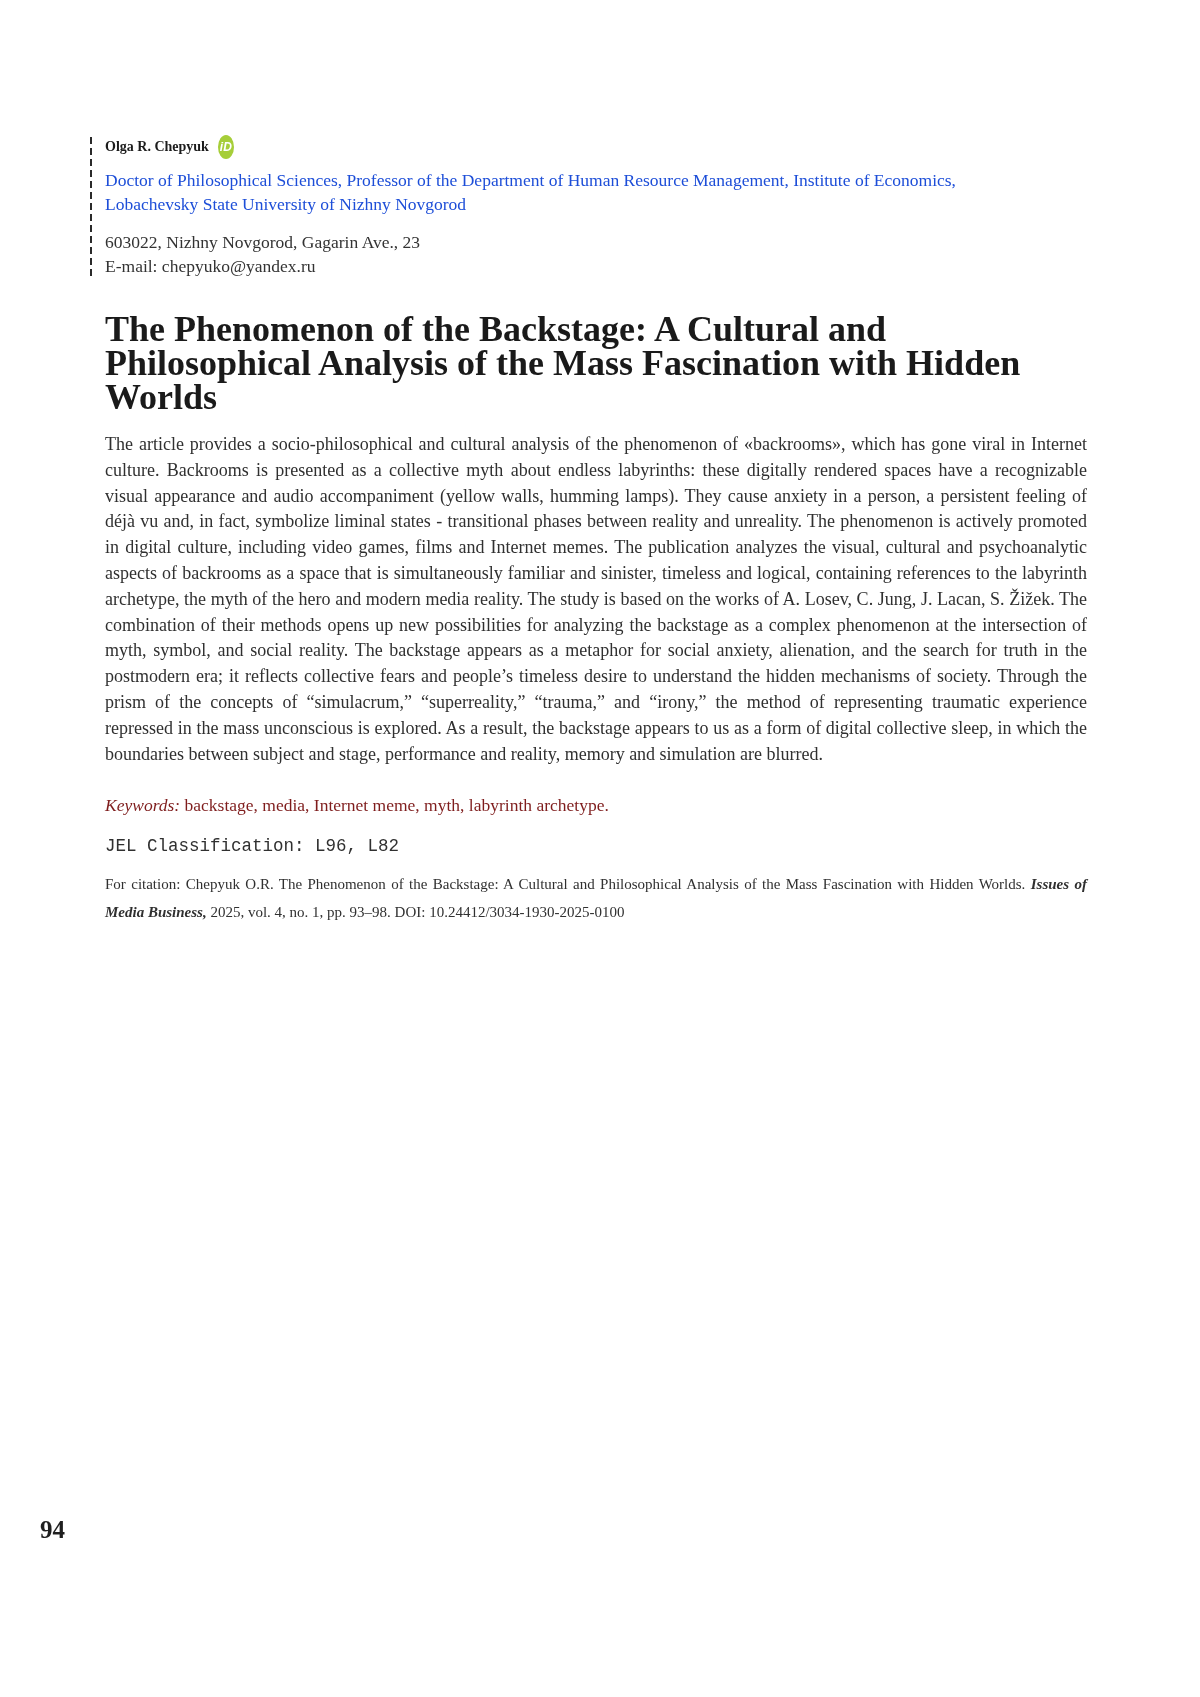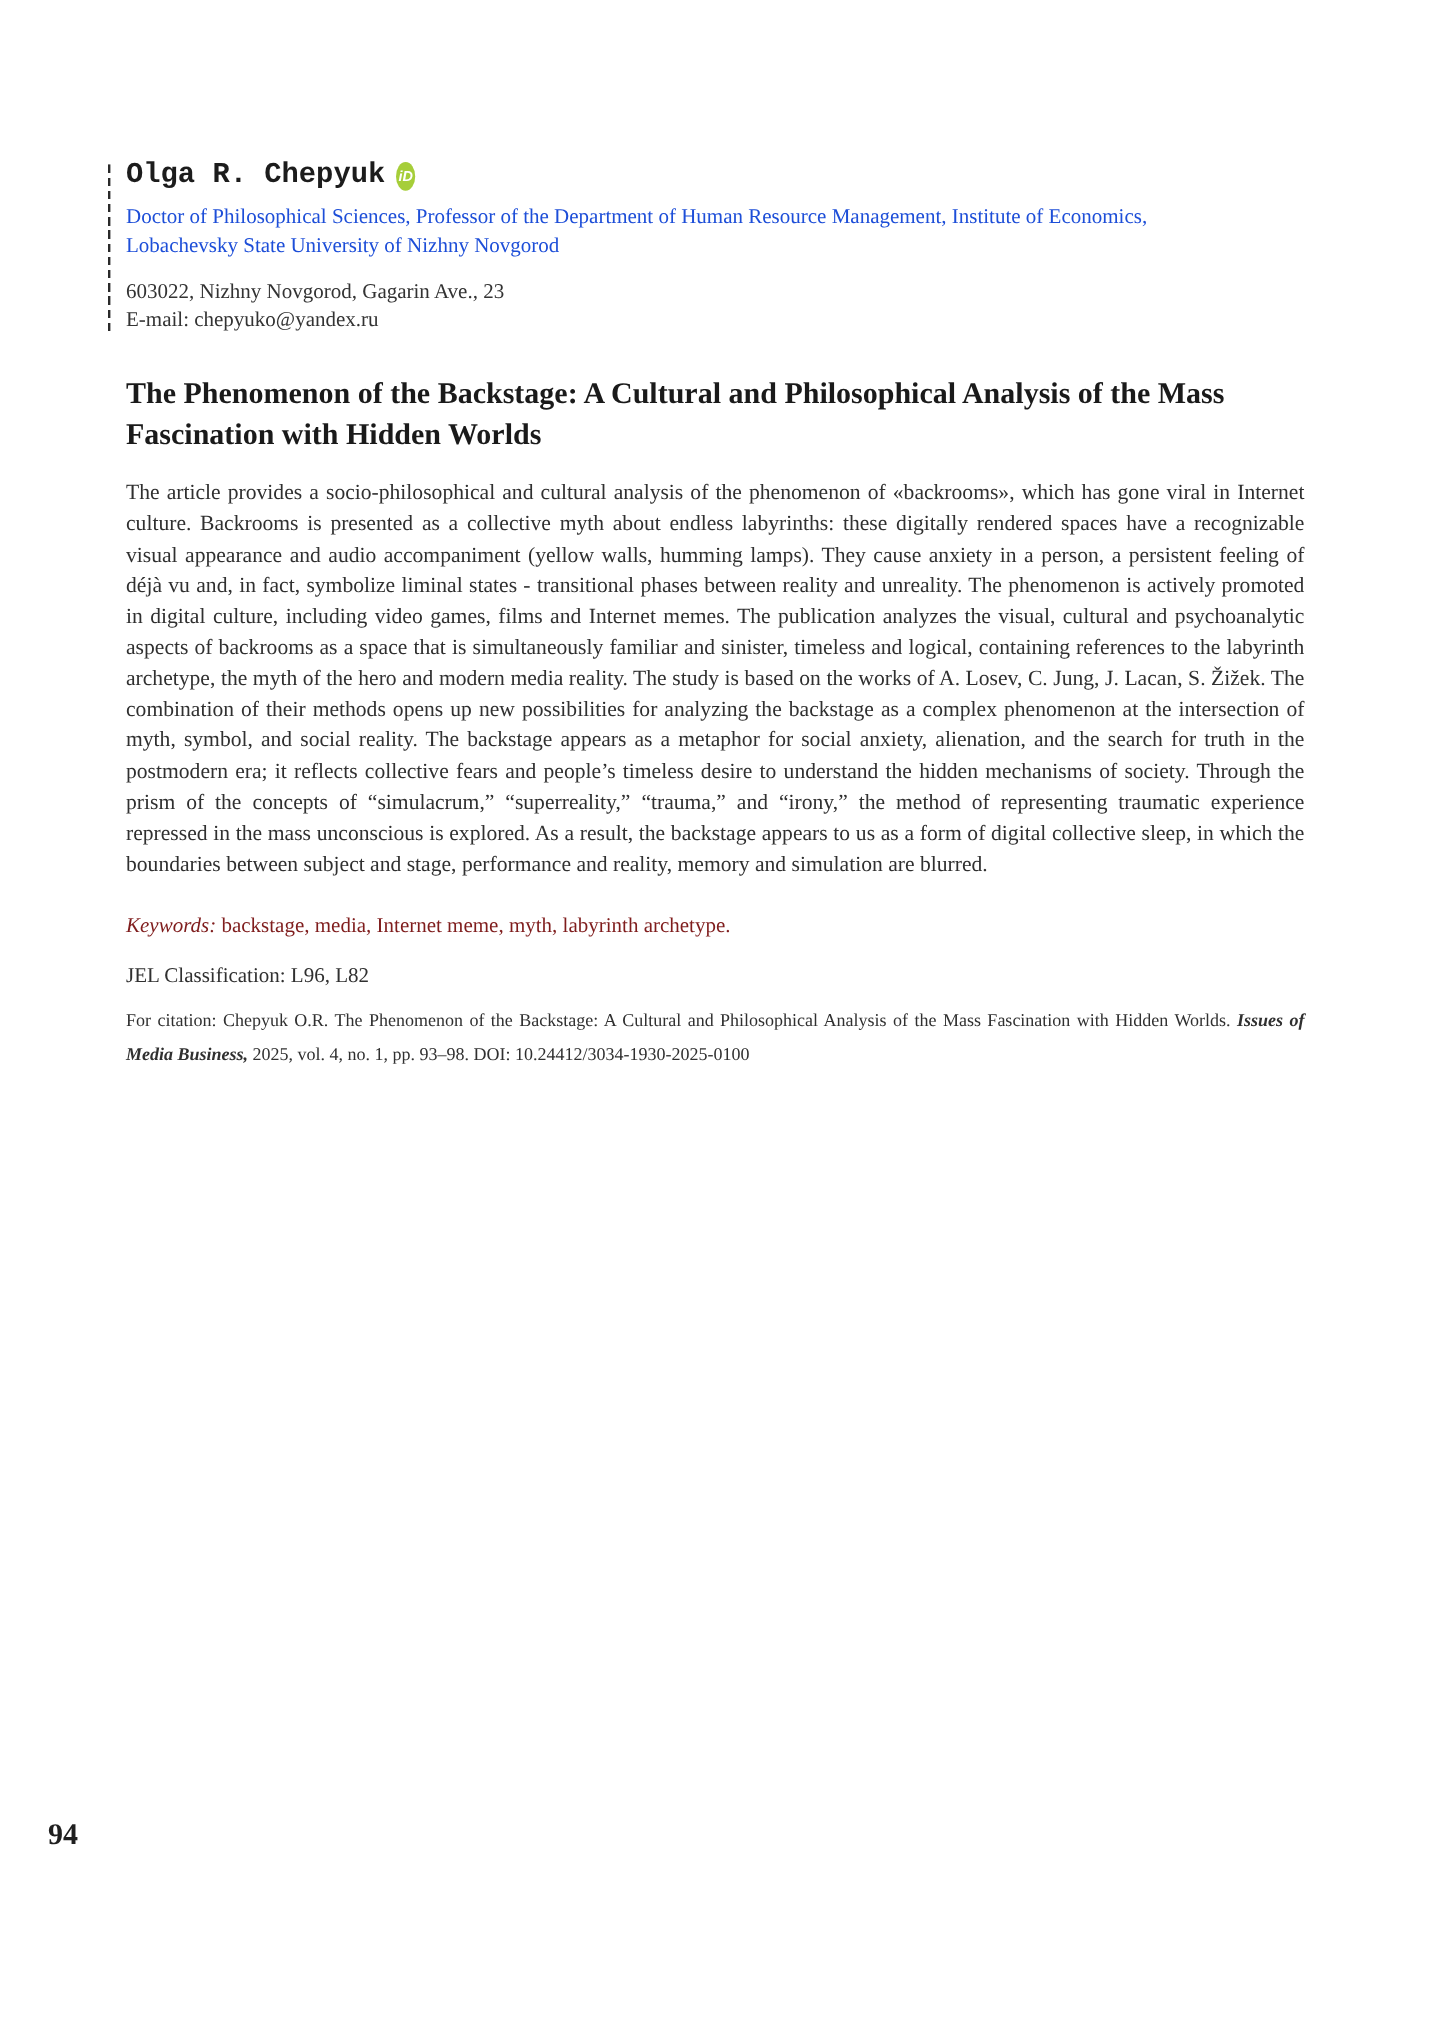--- a/index.html
+++ b/index.html
@@ -24,25 +24,24 @@
   .dash-line {
     position: absolute;
     left: -15px;
     top: 3px;
     bottom: 0;
     width: 2px;
     background: repeating-linear-gradient(to bottom, #2a2a2a 0 7px, transparent 7px 11px);
   }
   .author-name-row { display: flex; align-items: center; gap: 9px; }
   .author-name {
-    font-size: 24px;
+    font-size: 14px;
     font-weight: bold;
     color: #1c1c1c;
     line-height: 26px;
-    font-family: Liberation Mono, monospace;
   }
   .orcid-badge {
     width: 16px;
     height: 24px;
     border-radius: 50%;
     background: #a6ce39;
     color: #ffffff;
     display: flex;
     align-items: center;
     justify-content: center;
@@ -62,39 +61,39 @@
   }
   .address-block { margin-top: 14px; }
   .address-line, .email-line {
     font-size: 17.5px;
     line-height: 24px;
     color: #333333;
   }
 
   .article-title {
     margin-top: 34px;
-    font-size: 25px;
+    font-size: 36px;
     font-weight: bold;
     line-height: 34px;
     color: #1a1a1a;
     max-width: 920px;
   }
 
   .abstract {
     margin-top: 18px;
     font-size: 18px;
     line-height: 25.8px;
     text-align: justify;
     color: #303030;
   }
 
   .keywords-line { margin-top: 28px; font-size: 17.5px; color: #7f1d1d; }
   .keywords-label { font-style: italic; }
 
-  .jel-line { margin-top: 20px; font-size: 17.5px; color: #303030; }
+  .jel-line { margin-top: 20px; font-size: 17.5px; color: #303030; font-family: Liberation Mono, monospace; }
 
   .citation {
     margin-top: 14px;
     font-size: 15px;
     line-height: 28px;
     text-align: justify;
     color: #303030;
   }
   .citation-journal { font-weight: bold; font-style: italic; }
 

